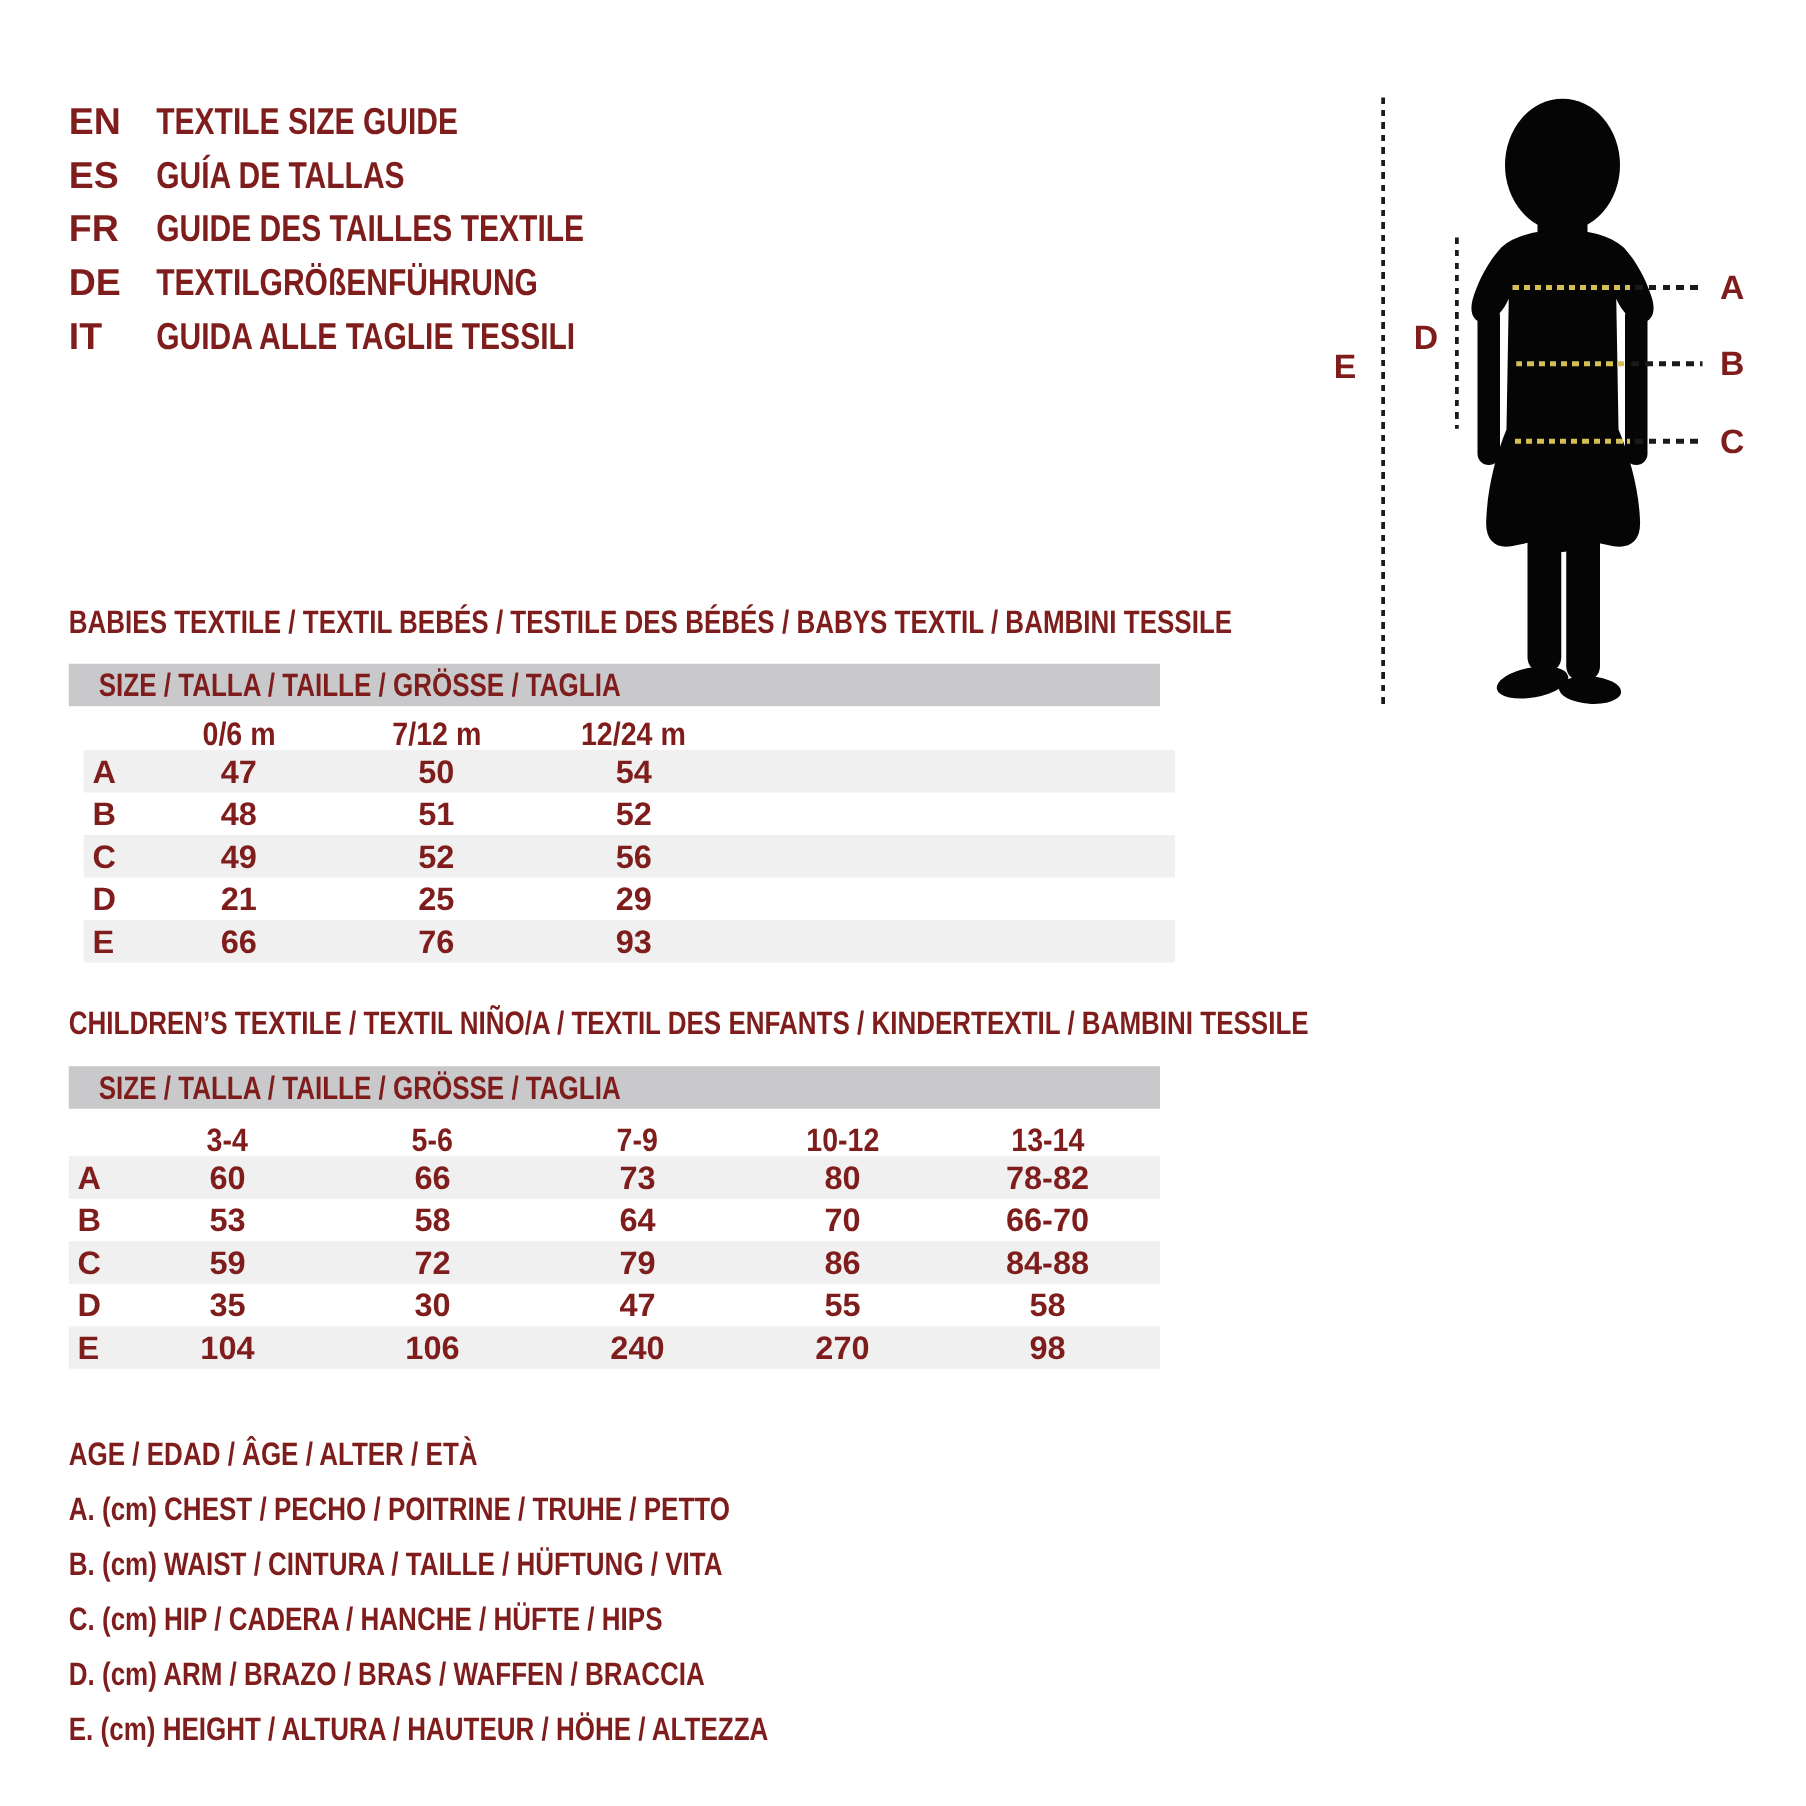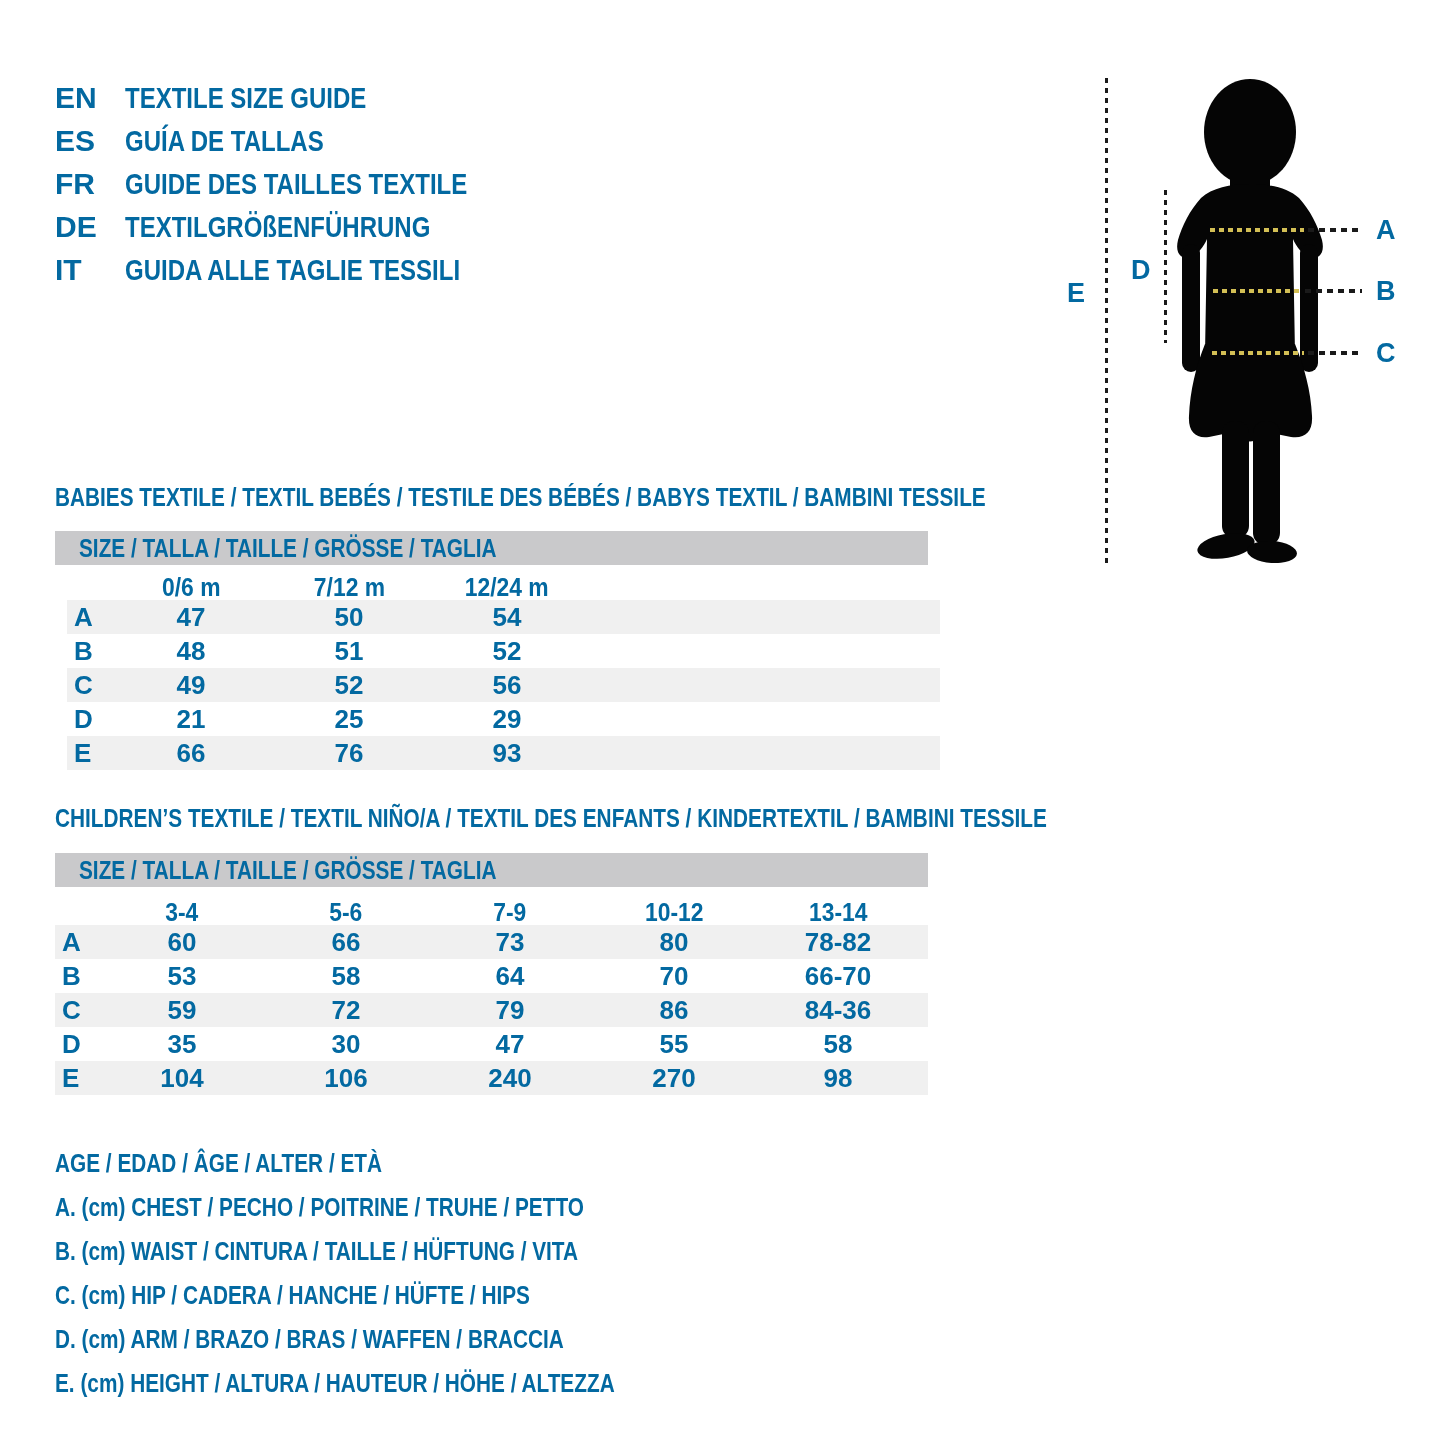--- a/index.html
+++ b/index.html
@@ -1,18 +1,18 @@
 <!DOCTYPE html>
 <html><head>
 <meta charset="utf-8">
 <style>
   html,body{margin:0;padding:0;background:#ffffff;}
   .sheet{
     position:relative;width:1445px;height:1445px;background:#ffffff;overflow:hidden;
-    font-family:"Liberation Sans","DejaVu Sans",sans-serif;font-weight:700;color:#0369a1;
+    font-family:"Liberation Sans","DejaVu Sans",sans-serif;font-weight:700;color:#7f1d1d;
   }
   
   .cx{display:inline-block;transform:scaleX(.80);transform-origin:0 50%;white-space:nowrap;}
   .cxc{display:inline-block;transform:scaleX(.88);transform-origin:50% 50%;white-space:nowrap;}
 
   
   .lang-block{position:absolute;left:55px;top:76px;}
   .lang-row{display:flex;align-items:center;height:43px;font-size:30px;}
   .lang-code{width:70px;flex:0 0 70px;}
 
@@ -196,21 +196,21 @@
       <span class="c5">64</span>
       <span class="c5">70</span>
       <span class="c5">66-70</span>
     </div>
     <div class="trow shade">
       <span class="rl">C</span>
       <span class="c5">59</span>
       <span class="c5">72</span>
       <span class="c5">79</span>
       <span class="c5">86</span>
-      <span class="c5">84-36</span>
+      <span class="c5">84-88</span>
     </div>
     <div class="trow">
       <span class="rl">D</span>
       <span class="c5">35</span>
       <span class="c5">30</span>
       <span class="c5">47</span>
       <span class="c5">55</span>
       <span class="c5">58</span>
     </div>
     <div class="trow shade">

